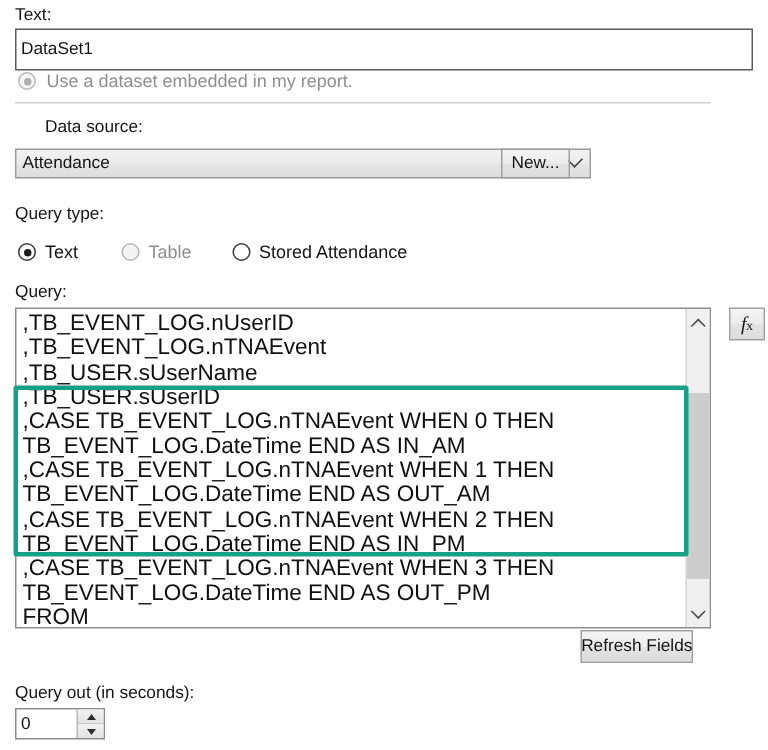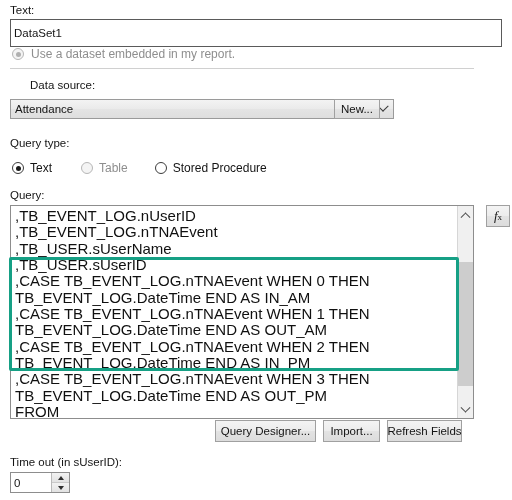--- a/index.html
+++ b/index.html
@@ -313,21 +313,21 @@
       <span class="radio-text">Text</span>
     </span>
     <span class="qt-gap1"></span>
     <span class="qt-item">
       <span class="radio disabled"></span>
       <span class="radio-text dim">Table</span>
     </span>
     <span class="qt-gap2"></span>
     <span class="qt-item">
       <span class="radio enabled"></span>
-      <span class="radio-text">Stored Procedure</span>
+      <span class="radio-text">Stored Attendance</span>
     </span>
   </div>
 
   <div class="field-label lbl-query">Query:</div>
 
   <div class="query-box">
     <pre class="query-text">,TB_EVENT_LOG.nUserID
 ,TB_EVENT_LOG.nTNAEvent
 ,TB_USER.sUserName
 ,TB_USER.sUserID
@@ -350,25 +350,23 @@
         </div>
     </div>
   </div>
 
   <div class="highlight-box"></div>
 
   <div class="btn btn-fx">
     <span><i>f</i><span class="fx-sub">x</span></span>
   </div>
 
-  <div class="btn btn-qd">Query Designer...</div>
-  <div class="btn btn-import">Import...</div>
   <div class="btn btn-refresh">Refresh Fields</div>
 
-  <div class="field-label lbl-timeout">Time out (in sUserID):</div>
+  <div class="field-label lbl-timeout">Query out (in seconds):</div>
   <div class="spin-wrap">
     <input class="spin-input" type="text" value="0" style="">
     <span class="spin-btns">
       <span class="spin-b up">
           <span class="tri-up"></span>
         </span>
       <span class="spin-b down">
           <span class="tri-down"></span>
         </span>
     </span>

